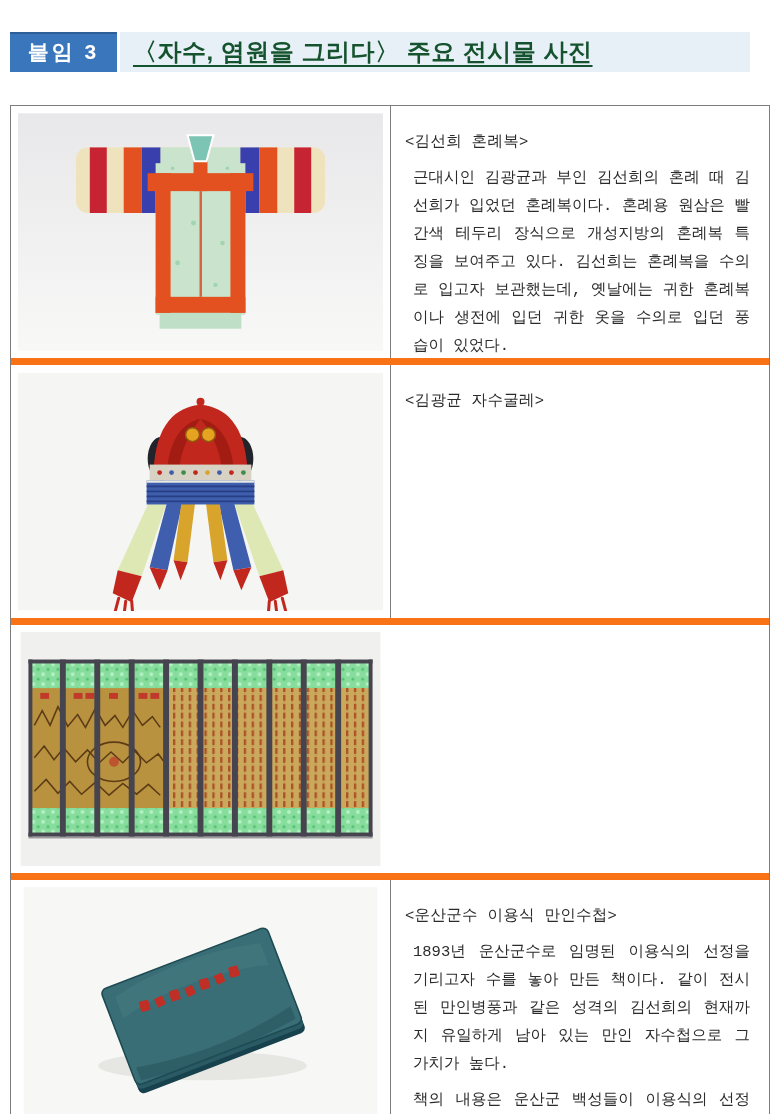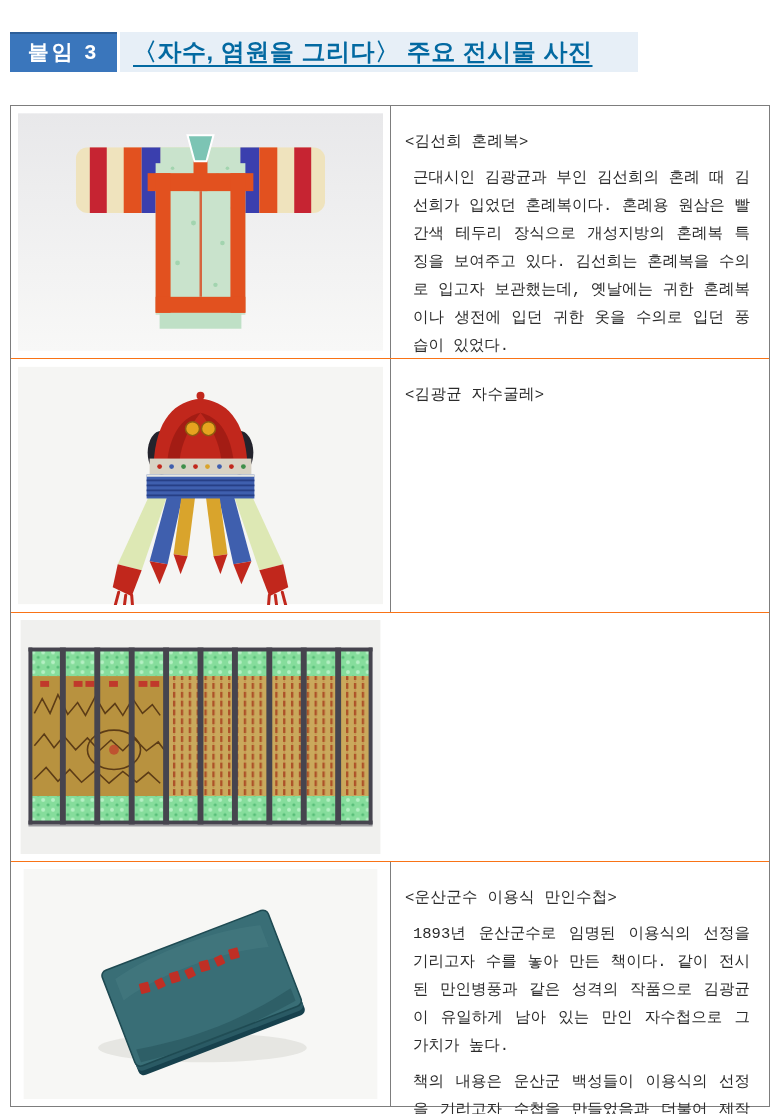--- a/index.html
+++ b/index.html
@@ -2,38 +2,38 @@
 <html><head>
 <meta charset="utf-8">
 <style>
   html,body{margin:0;padding:0;}
   body{
     width:780px;height:1114px;position:relative;background:#ffffff;
     font-family:"Liberation Serif","DejaVu Serif",serif;color:#2b2b2b;
     overflow:hidden;
   }
   
-  .header{position:absolute;left:10px;top:32px;width:628px;height:40px;display:flex;}
+  .header{position:absolute;left:10px;top:32px;width:740px;height:40px;display:flex;}
   .badge{
     width:107px;height:40px;background:#3a76bc;color:#ffffff;
     display:flex;align-items:center;justify-content:center;
     font-family:"Liberation Sans",sans-serif;font-weight:800;font-size:21px;letter-spacing:3px;
     box-shadow:inset 0 2px 0 #2c5e99;
   }
   .band{
     flex:1;margin-left:3px;background:#e7eff7;display:flex;align-items:center;padding-left:13px;
   }
   .page-title{
-    font-family:"Liberation Sans",sans-serif;font-weight:800;font-size:24px;color:#0369a1;
+    font-family:"Liberation Sans",sans-serif;font-weight:800;font-size:24px;color:#14532d;
     text-decoration:underline;text-decoration-thickness:2px;text-underline-offset:5px;
     letter-spacing:0.5px;white-space:nowrap;
   }
   
   .table{position:absolute;left:10px;top:105px;width:758px;border:1px solid #7d7d7d;background:#fff;}
-  .row{display:flex;border-top:1px solid #f97316;}
+  .row{display:flex;border-top:7px solid #f97316;}
   .row:first-child{border-top:none;}
   .row.r1{height:252px}.row.r2{height:253px}.row.r3{height:248px}.row.r4{height:244px}
   .photo-cell{width:379px;position:relative;background:#fff;}
   .text-cell{flex:1;border-left:1px solid #7d7d7d;padding:22px 11px 0 14px;background:#fff;font-family:Liberation Mono, monospace;}
   .photo{position:absolute;left:7px;top:7px;right:7px;bottom:7px;}
   .photo svg{display:block;width:100%;height:100%;}
   .item-title{font-size:15.5px;line-height:28px;letter-spacing:0.3px;}
   .item-body{font-size:15.5px;line-height:28px;margin:8px;text-align:justify;}
 </style>
 </head>
@@ -258,18 +258,18 @@
               <rect x="6" y="-31" width="10" height="11" rx="1" transform="rotate(5 11 -25)"></rect>
               <rect x="23" y="-30" width="9" height="10" rx="1" transform="rotate(-4 28 -25)"></rect>
               <rect x="39" y="-32" width="10" height="11" rx="1" transform="rotate(6 44 -26)"></rect>
             </g>
           </g>
         </svg>
       </div>
     </div>
     <div class="text-cell">
       <div class="item-title">&lt;운산군수 이용식 만인수첩&gt;</div>
-      <p class="item-body">1893년 운산군수로 임명된 이용식의 선정을 기리고자 수를 놓아 만든 책이다. 같이 전시된 만인병풍과 같은 성격의 작품으로 김광균이 유일하게 남아 있는 만인 자수첩으로 그 가치가 높다.</p>
+      <p class="item-body">1893년 운산군수로 임명된 이용식의 선정을 기리고자 수를 놓아 만든 책이다. 같이 전시된 만인병풍과 같은 성격의 김선희의 현재까지 유일하게 남아 있는 만인 자수첩으로 그 가치가 높다.</p>
       <p class="item-body">책의 내용은 운산군 백성들이 이용식의 선정을 기리고자 수첩을 만들었음과 더불어 제작에 참여한 김선희가 이름을 다양한 색실로 수놓았다.</p>
     </div>
   </div>
 
 </div>
 
 </body></html>

